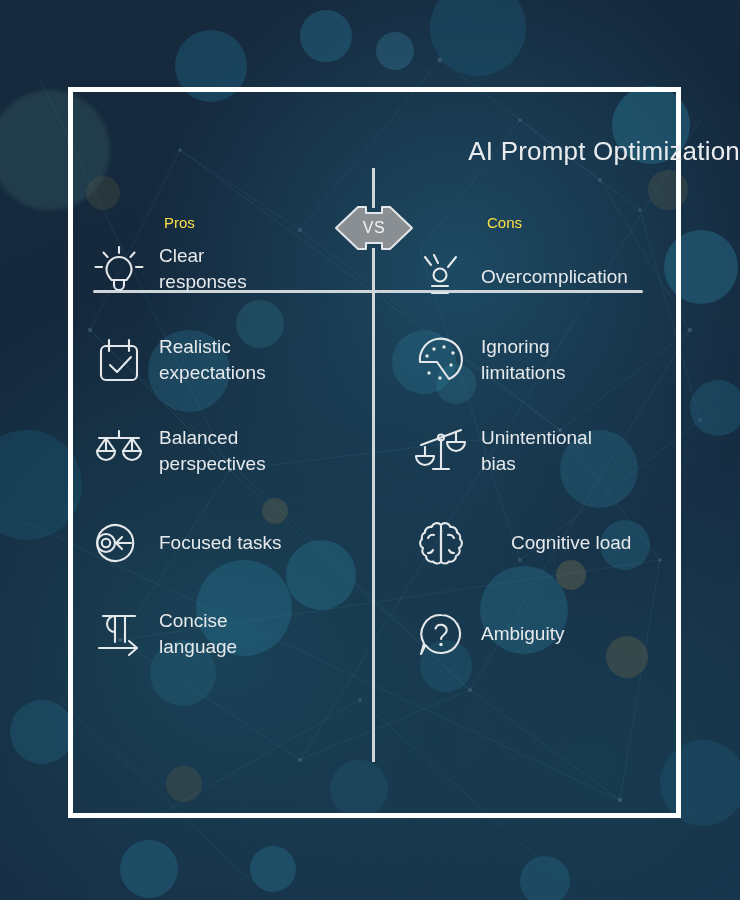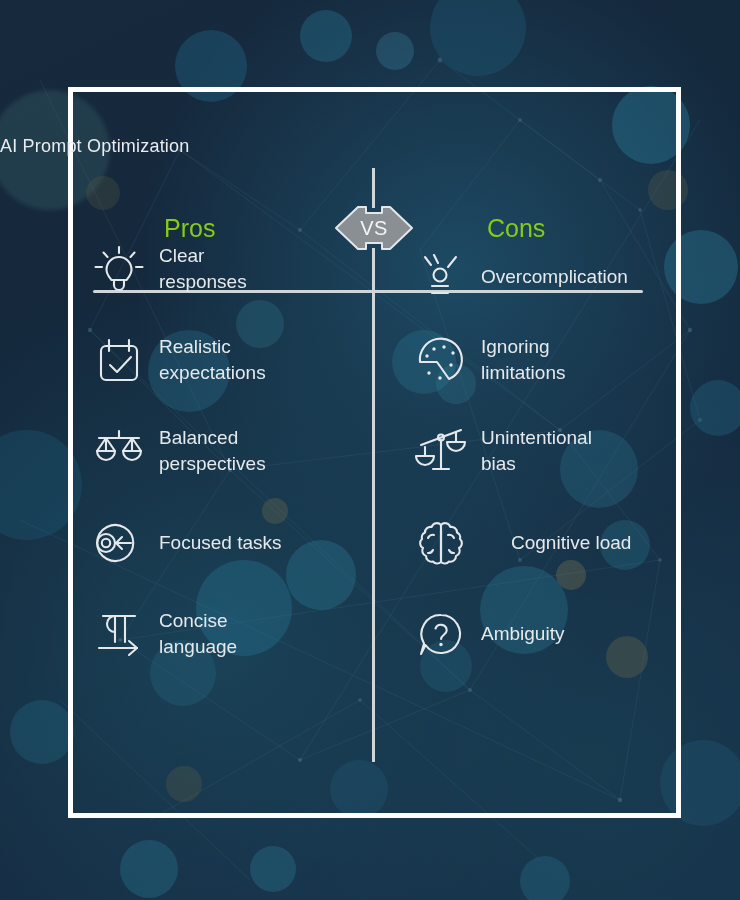--- a/index.html
+++ b/index.html
@@ -47,30 +47,30 @@
     border: 5px solid #ffffff;
     box-sizing: border-box;
   }
 
   
   .title {
     position: absolute;
     left: 0;
     right: 0;
     top: 136px;
-    text-align: left;
+    text-align: right;
     color: #e9ecee;
-    font-size: 18px;
+    font-size: 26px;
     letter-spacing: .2px;
   }
   .side-label {
     position: absolute;
     top: 214px;
-    color: #84cc16;
-    font-size: 25px;
+    color: #fde047;
+    font-size: 15px;
   }
   .side-label.pros { left: 164px; }
   .side-label.cons { left: 487px; }
 
   
   .h-divider {
     position: absolute;
     left: 93px;
     top: 290px;
     width: 550px;
@@ -107,21 +107,21 @@
   .vs-text {
     position: absolute;
     left: 0;
     top: 0;
     width: 80px;
     height: 50px;
     display: flex;
     align-items: center;
     justify-content: center;
     color: #f2f4f5;
-    font-size: 20px;
+    font-size: 16px;
     letter-spacing: .5px;
   }
 
   
   .col { position: absolute; }
   .col.left  { left: 93px;  width: 272px; }
   .col.right { left: 415px; width: 260px; }
 
   .item {
     position: absolute;

